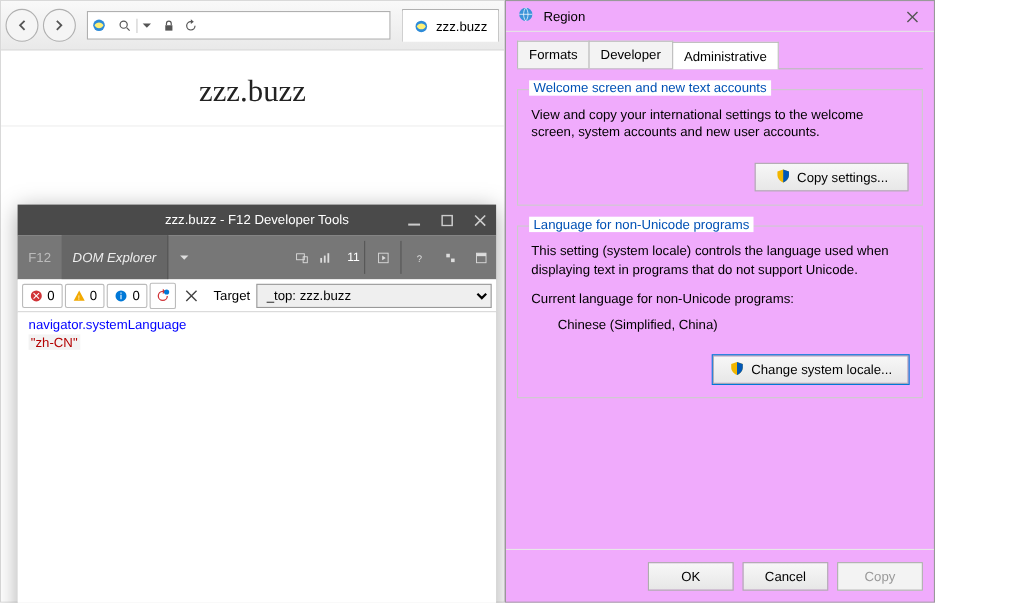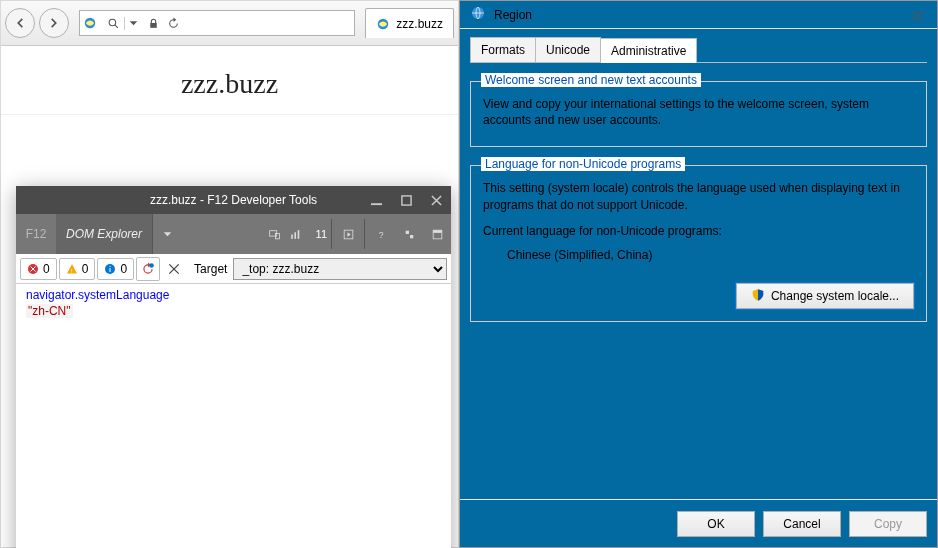--- a/index.html
+++ b/index.html
@@ -50,21 +50,21 @@
   .tb-icon.boxed{border:1px solid #bbb;}
   .tb-icon svg{width:14px;height:14px;fill:#444;}
   .target-lbl{margin-left:6px;}
   .target-sel{flex:1;border:1px solid #999;font-size:12px;padding:2px 4px;height:22px;margin-left:4px;}
 
   .dt-console { flex: 1; background: #fff; font-family: Consolas, monospace; font-size: 12px; padding: 4px 10px; overflow: hidden; }
   .c-line1 { color: #0000ff; margin-bottom: 2px; }
   .c-line2 { color: #b30000; background: #f3f3f3; display:inline-block; padding: 0 2px;}
 
   
-  .region-dlg { position: absolute; left: 459px; top: 0; width: 479px; height: 548px; border: 1px solid #999; background: #0369a1; display:flex;flex-direction:column;}
+  .region-dlg { position: absolute; left: 459px; top: 0; width: 391px; height: 548px; border: 1px solid #999; background: #f0abfc; display:flex;flex-direction:column;}
   .dlg-title { height: 28px; border-bottom: 1px solid #e5e5e5; display:flex;align-items:center;padding:0 10px; font-size:12px; gap:8px; position:relative;}
   .dlg-title .globe svg{width:16px;height:16px;}
   .dlg-close { position:absolute;right:0;top:0;width:40px;height:28px;display:flex;align-items:center;justify-content:center;cursor:pointer;}
   .dlg-close svg{width:11px;height:11px;fill:#555;}
   .dlg-body { flex:1; padding: 8px 10px 0 10px; font-size:12px;}
   .nbtabs { display:flex; border-bottom:1px solid #bbb; }
   .nbtabs .t { padding: 5px 10px; border:1px solid #bbb; border-bottom:none; background:#f3f3f3; margin-right:-1px; cursor:pointer;}
   .nbtabs .t.active { background:#fff; position:relative; top:1px;}
   .group { border:1px solid #ccc; margin-top:18px; padding: 14px 12px 12px 12px; position:relative;}
   .group-label { position:absolute; top:-9px; left:10px; background:#fff; padding:0 4px; color:#0051b5;}
@@ -265,27 +265,36 @@
     <span>Region</span>
     <span class="dlg-close">
         <svg viewBox="0 0 12 12">
           <path d="M1 1l10 10M11 1L1 11" stroke="#555" stroke-width="1.4"></path>
         </svg>
       </span>
   </div>
   <div class="dlg-body">
     <div class="nbtabs">
       <div class="t">Formats</div>
-      <div class="t">Unicode</div>
+      <div class="t">Developer</div>
       <div class="t active">Administrative</div>
     </div>
 
     <div class="group">
       <span class="group-label">Welcome screen and new text accounts</span>
       <p>View and copy your international settings to the welcome screen, system accounts and new user accounts.</p>
+      <div class="btnrow">
+        <button class="winbtn">
+          <span class="shield"><svg viewBox="0 0 24 24">
+                <path d="M12 2l9 3v5c0 6-4 10-9 12-5-2-9-6-9-12V5z" fill="#f2b600"></path>
+                <path d="M12 2l9 3v5c0 6-4 10-9 12V2z" fill="#0057b8"></path>
+              </svg></span>
+          <span>Copy settings...</span>
+        </button>
+      </div>
     </div>
 
     <div class="group">
       <span class="group-label">Language for non-Unicode programs</span>
       <p>This setting (system locale) controls the language used when displaying text in programs that do not support Unicode.</p>
       <p class="cur-lang">Current language for non-Unicode programs:</p>
       <p class="cur-val">Chinese (Simplified, China)</p>
       <div class="btnrow">
         <button class="winbtn highlight">
           <span class="shield"><svg viewBox="0 0 24 24">

